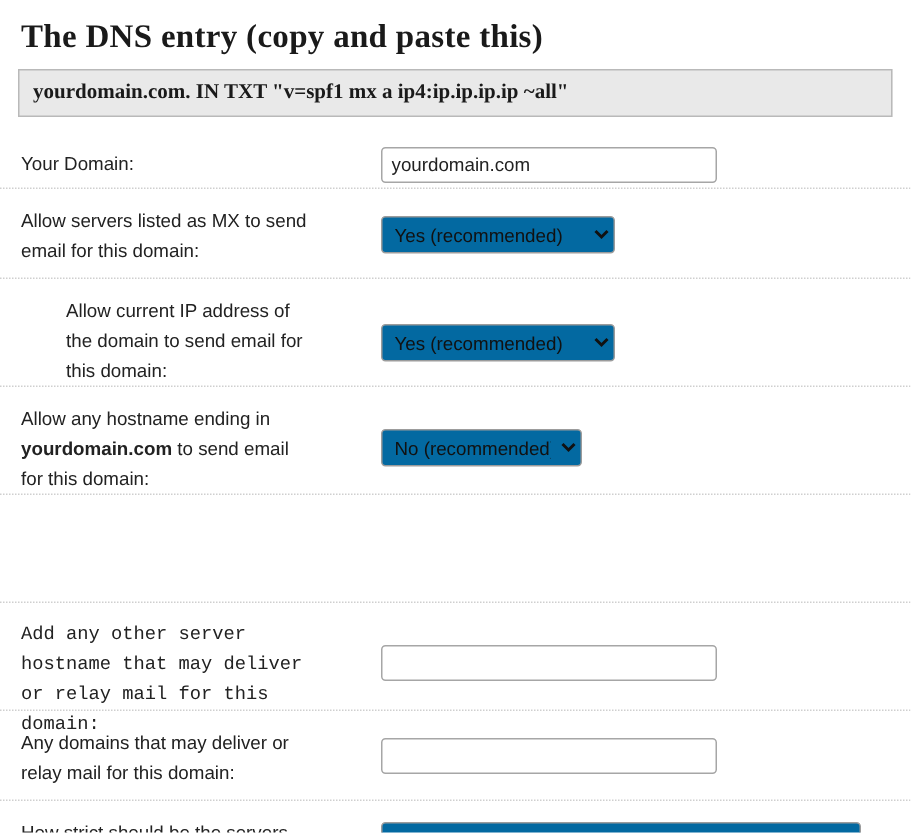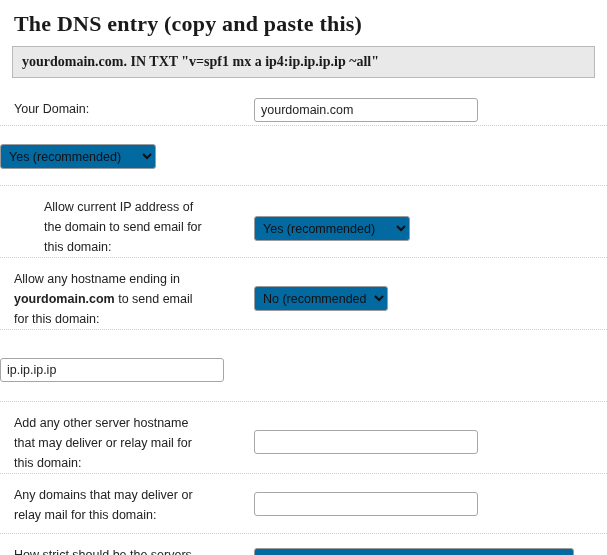--- a/index.html
+++ b/index.html
@@ -112,21 +112,21 @@
   .r5 { height: 72px; }
   .r6 { height: 72px; }
   .r7 { height: 60px; }
   .r8 { height: 52px; }
 
   .r1 .label { padding-top: 11px; }
   .r2 .label { padding-top: 11px; }
   .r3 .label { padding-top: 11px; padding-left: 44px; }
   .r4 .label { padding-top: 11px; }
   .r5 .label { padding-top: 11px; }
-  .r6 .label { padding-top: 11px; }
+  .r6 .label { padding-top: 11px; font-family: Liberation Mono, monospace; }
   .r7 .label { padding-top: 11px; }
   .r8 .label { padding-top: 11px; }
 
   .r2 .control { padding-top: 18px; }
   .r3 .control { padding-top: 30px; }
   .r4 .control { padding-top: 28px; }
   .r5 .control { padding-top: 28px; }
   .r6 .control { padding-top: 28px; }
   .r7 .control { padding-top: 18px; }
   .r8 .control { padding-top: 14px; }
@@ -143,20 +143,21 @@
   <div class="form">
 
     <div class="row r1">
       <div class="label">Your Domain:</div>
       <div class="control">
         <input class="text" type="text" value="yourdomain.com" style="">
       </div>
     </div>
 
     <div class="row r2">
+      <div class="label">Allow servers listed as MX to send email for this domain:</div>
       <div class="control">
         <select class="sel sel-yes">
           <option>Yes (recommended)</option>
         </select>
       </div>
     </div>
 
     <div class="row r3">
       <div class="label">Allow current IP address of the domain to send email for this domain:</div>
       <div class="control">
@@ -169,23 +170,20 @@
     <div class="row r4">
       <div class="label"><span>Allow any hostname ending in </span><b>yourdomain.com</b><span> to send email for this domain:</span></div>
       <div class="control">
         <select class="sel sel-no">
           <option>No (recommended)</option>
         </select>
       </div>
     </div>
 
     <div class="row r5">
-      <div class="control">
-        <input class="text" type="text" value="ip.ip.ip.ip" style="">
-      </div>
     </div>
 
     <div class="row r6">
       <div class="label">Add any other server hostname that may deliver or relay mail for this domain:</div>
       <div class="control">
         <input class="text" type="text" value="" style="">
       </div>
     </div>
 
     <div class="row r7">

